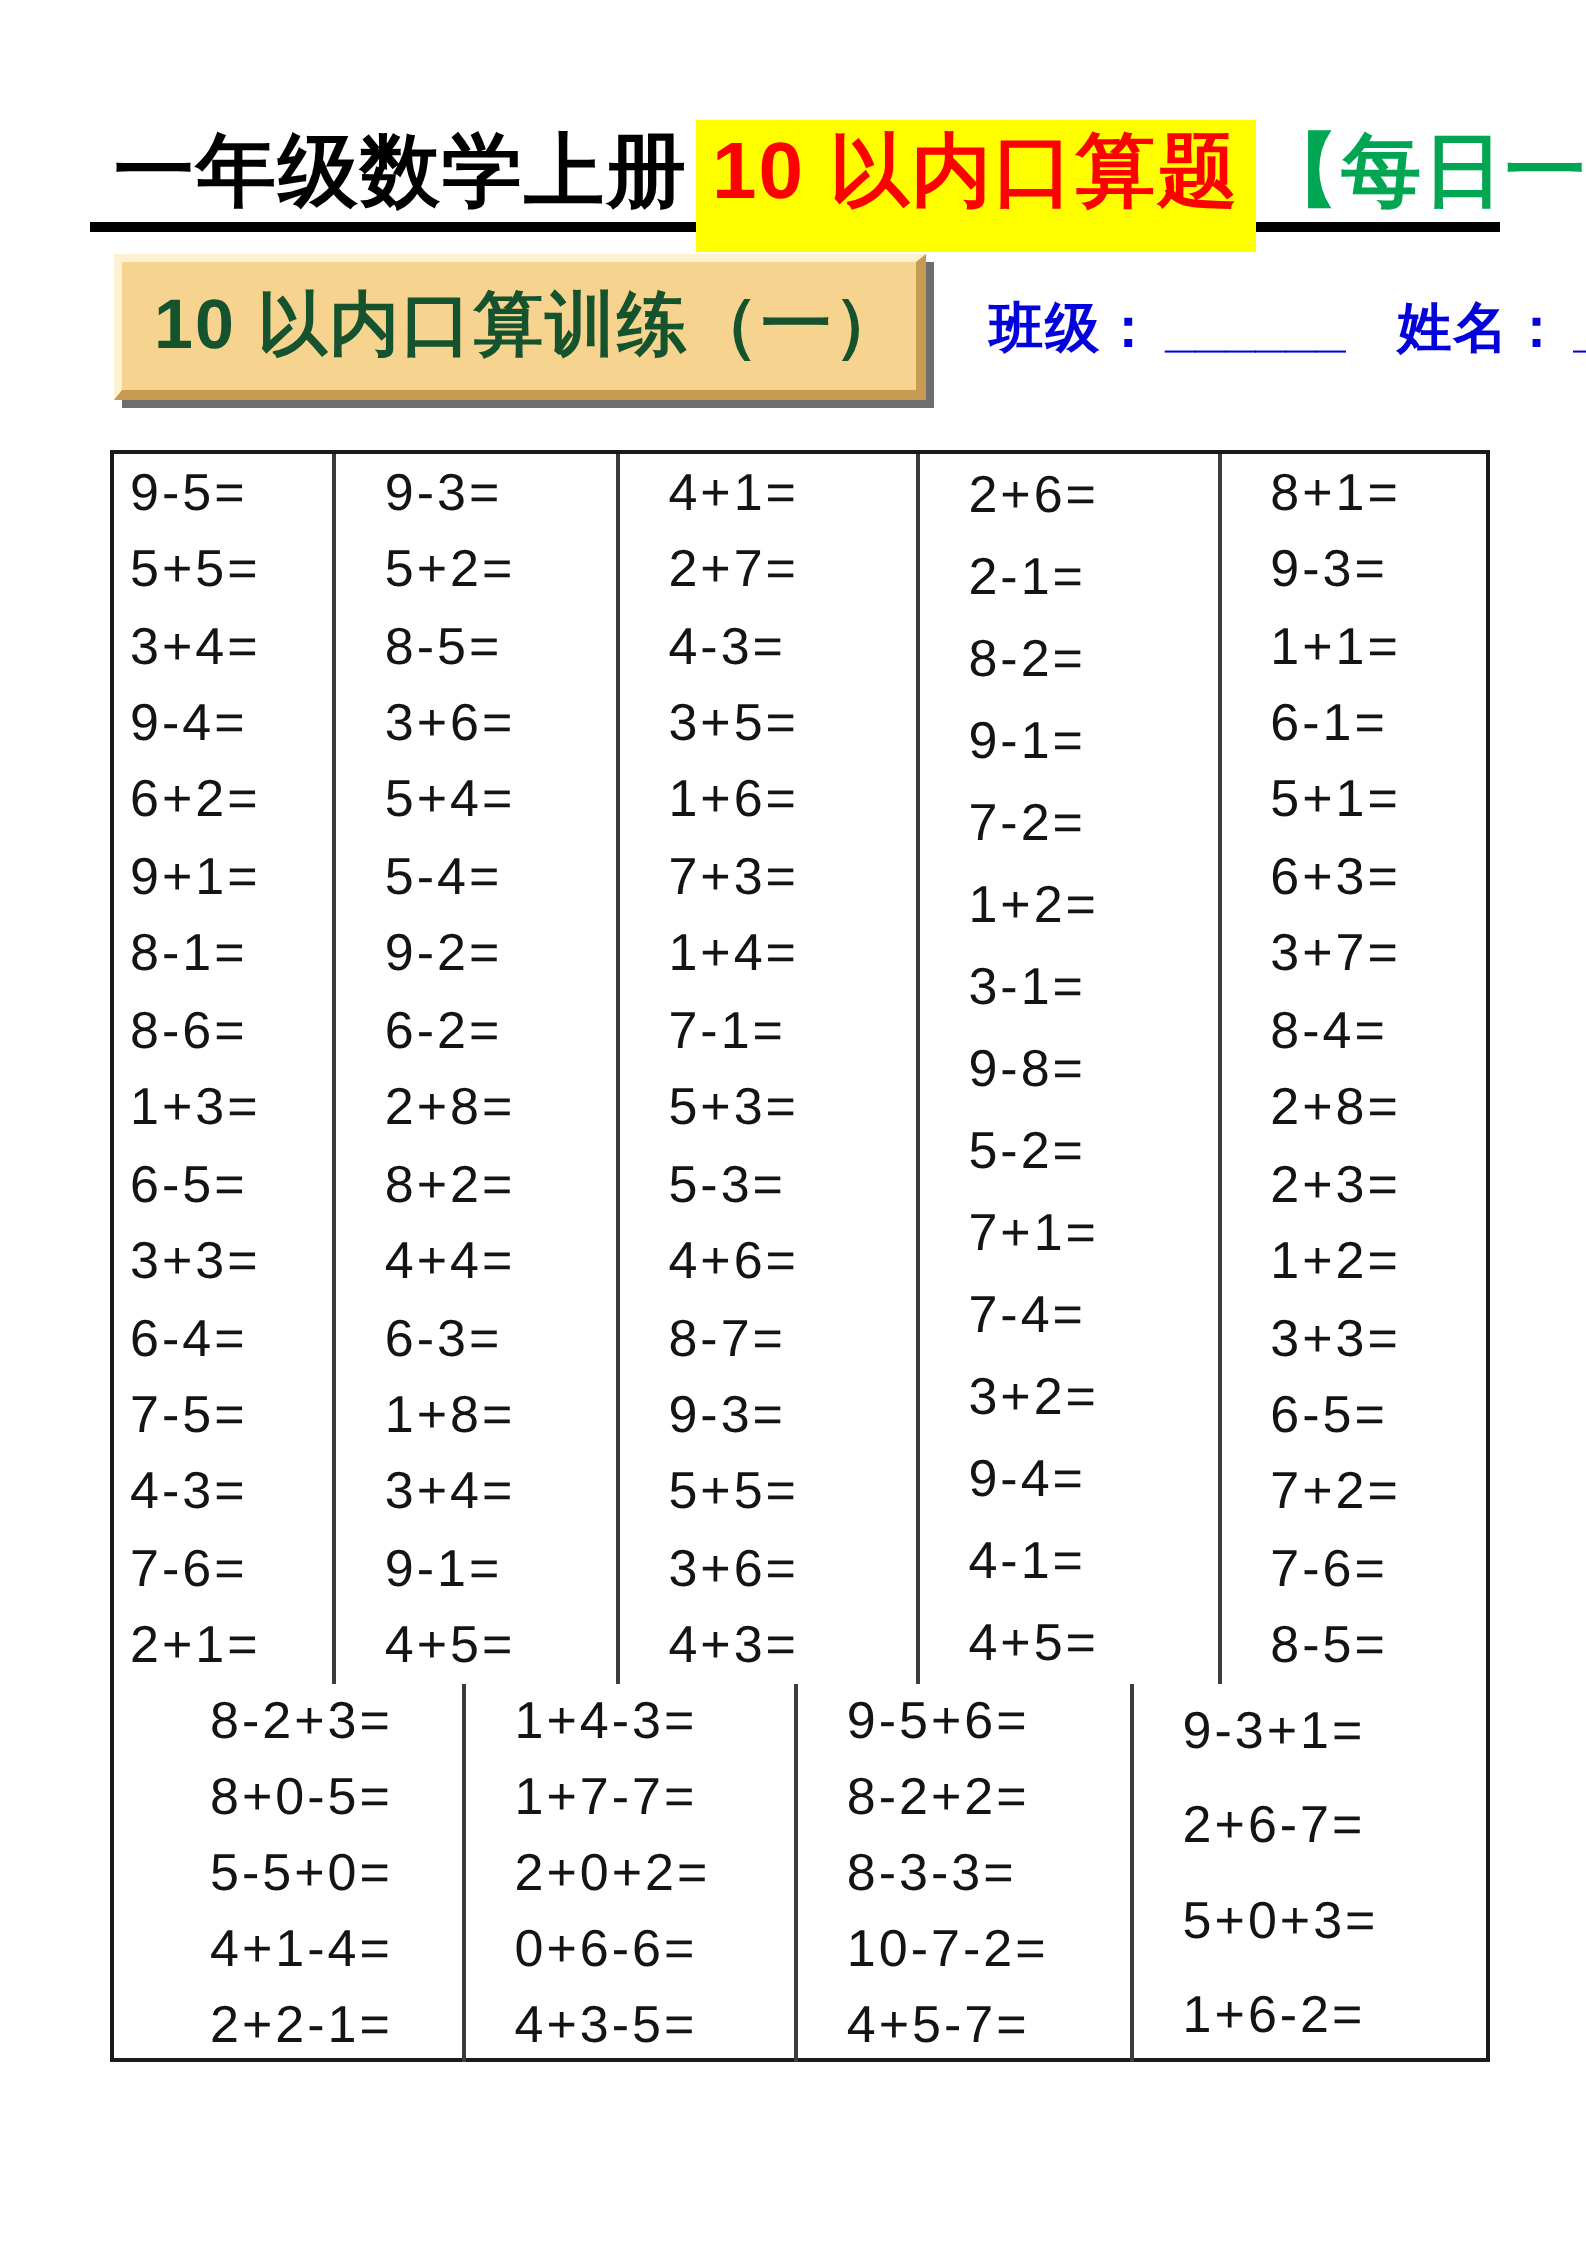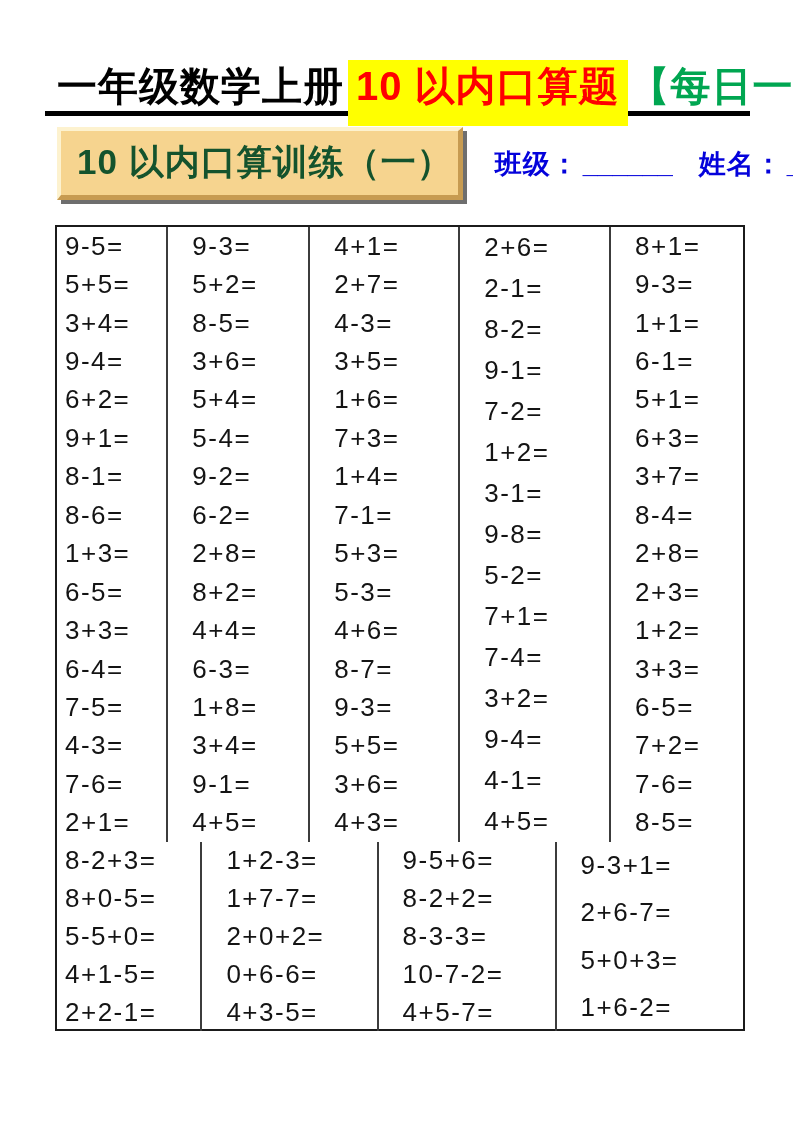--- a/index.html
+++ b/index.html
@@ -75,21 +75,21 @@
   
   .table {
     position: absolute;
     left: 55px; top: 225px;
     width: 690px; height: 806px;
     border: 2px solid #1b1b1b;
     background: #fff;
   }
   .grid { display: grid; width: 100%; gap: 16px; }
   .grid.top    { grid-template-columns: 1.23fr 1.39fr 1.48fr 1.49fr 1.28fr; height: 615px; }
-  .grid.bottom { grid-template-columns: 1.57fr 1.73fr 1.75fr 1.84fr; height: 189px; }
+  .grid.bottom { grid-template-columns: 1.57fr 1.73fr 1.75fr 1.84fr; height: 189px; padding-left: 40px; }
   .col { border-right: 2px solid #3c3c3c; display: flex; flex-direction: column; }
   .col:last-child { border-right: none; }
   .cell {
     flex: 1;
     display: flex;
     align-items: center;
     padding-left: 8px;
     font-size: 26px;
     color: #141414;
     letter-spacing: 1.5px;
@@ -201,25 +201,25 @@
           <div class="cell">7+2=</div>
           <div class="cell">7-6=</div>
           <div class="cell">8-5=</div>
         </div>
       </div>
     <div class="grid bottom" id="bottom-grid">
         <div class="col">
           <div class="cell">8-2+3=</div>
           <div class="cell">8+0-5=</div>
           <div class="cell">5-5+0=</div>
-          <div class="cell">4+1-5=</div>
+          <div class="cell">4+1-4=</div>
           <div class="cell">2+2-1=</div>
         </div>
         <div class="col">
-          <div class="cell">1+2-3=</div>
+          <div class="cell">1+4-3=</div>
           <div class="cell">1+7-7=</div>
           <div class="cell">2+0+2=</div>
           <div class="cell">0+6-6=</div>
           <div class="cell">4+3-5=</div>
         </div>
         <div class="col">
           <div class="cell">9-5+6=</div>
           <div class="cell">8-2+2=</div>
           <div class="cell">8-3-3=</div>
           <div class="cell">10-7-2=</div>

